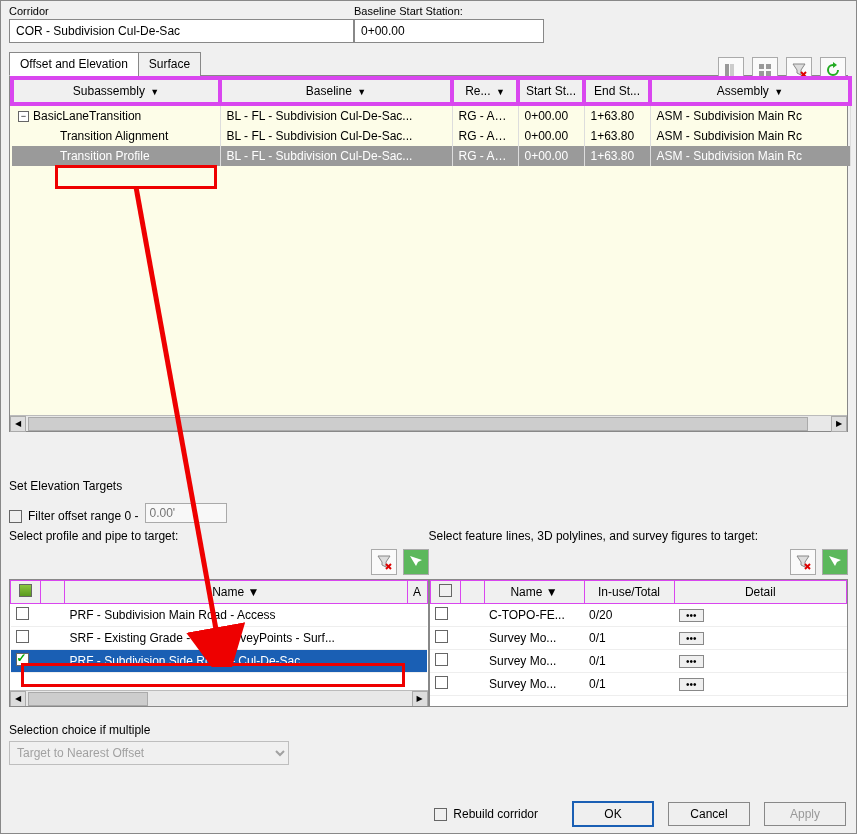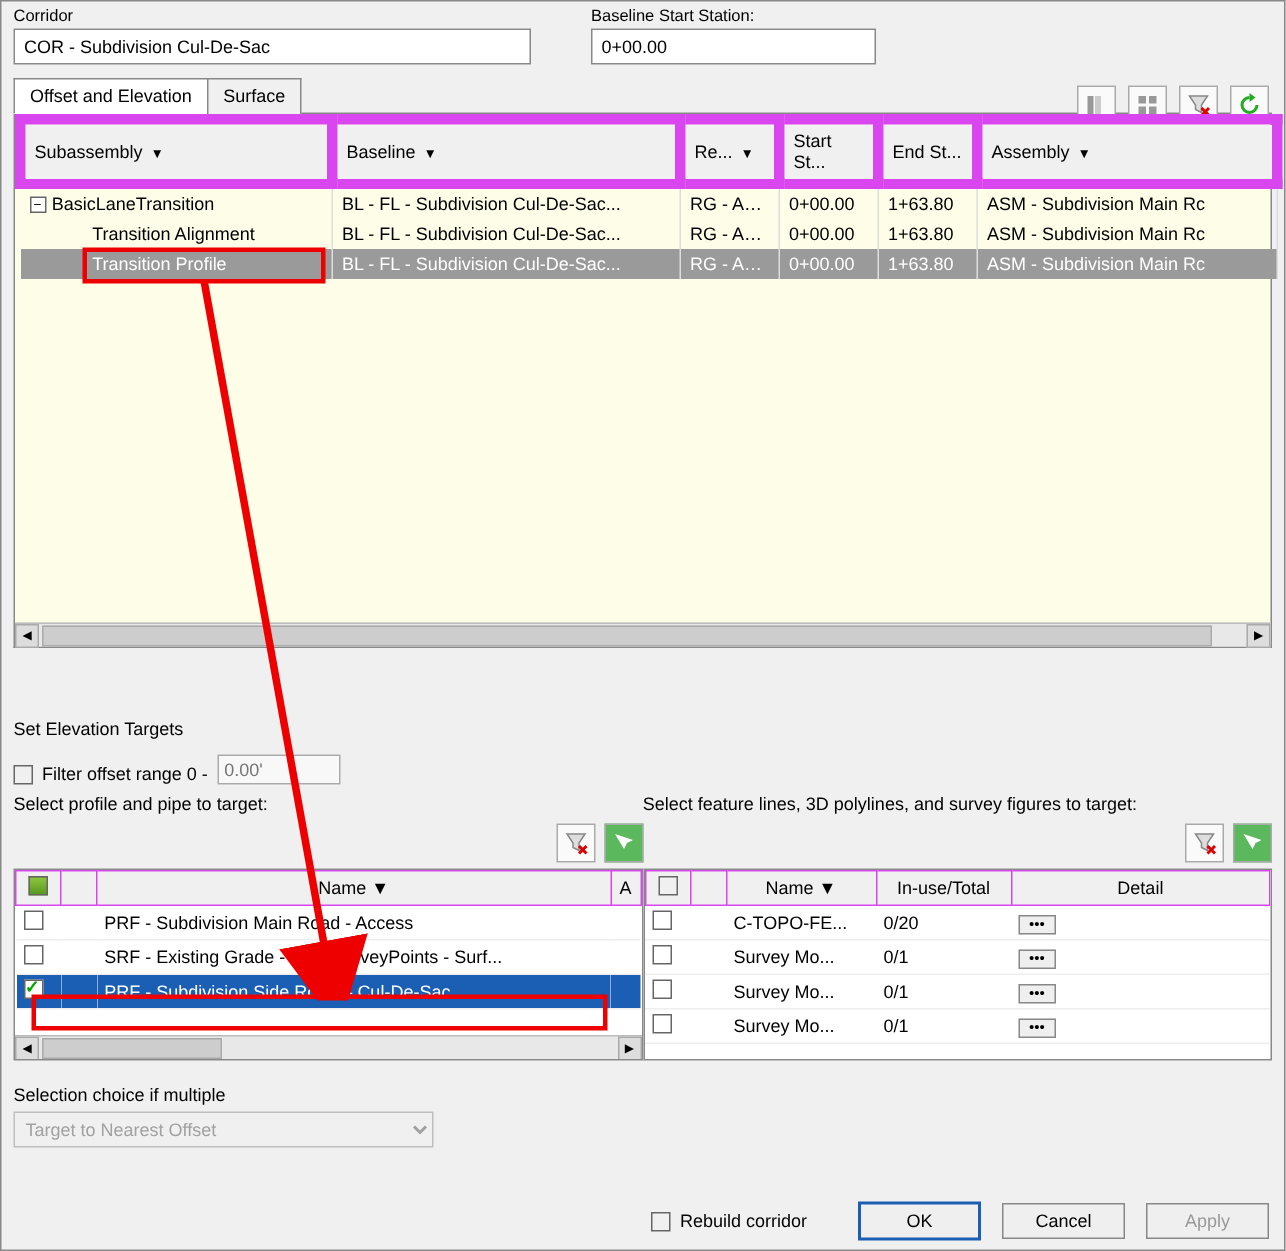--- a/index.html
+++ b/index.html
@@ -1,36 +1,36 @@
 <!DOCTYPE html>
 <html><head>
 <meta charset="utf-8">
 <style>
 * { box-sizing: border-box; margin: 0; padding: 0; font-family: "Segoe UI", Tahoma, sans-serif; font-size: 12px; }
 body { background: #f0f0f0; width: 857px; height: 834px; position: relative; border: 1px solid #888; }
-.top-fields { display: flex; gap: 40px; padding: 4px 8px 8px 8px; }
+.top-fields { display: flex; padding: 4px 8px 8px 8px; }
 .field { display: flex; flex-direction: column; }
 .field label { font-size: 11px; margin-bottom: 2px; }
 .field input { border: 1px solid #888; padding: 4px 6px; background: #fff; }
 .field input:read-only { background: #fff; }
 .top-fields .f1 input { width: 345px; }
 .top-fields .f2 input, .top-fields .f3 input { width: 190px; }
 
 .toolbar-right { position: absolute; right: 10px; top: 56px; display: flex; gap: 8px; align-items: center; }
 .tool-btn { width: 26px; height: 26px; border: 1px solid #aaa; background: #fafafa; display: flex; align-items: center; justify-content: center; cursor: pointer; position: relative; }
 .tool-btn svg { width: 16px; height: 16px; }
 .tool-btn .dd { position: absolute; right: 2px; bottom: 1px; font-size: 6px; }
 
 .tabs { display: flex; margin: 0 8px; border-bottom: 1px solid #888; }
 .tab { padding: 4px 10px; border: 1px solid #888; border-bottom: none; background: #f0f0f0; margin-right: -1px; cursor: pointer; position: relative; top: 1px; }
 .tab.active { background: #fff; border-bottom: 1px solid #fff; }
 
 .grid-wrap { margin: 0 8px; border: 1px solid #888; border-top: none; background: #fdfde8; height: 356px; position: relative; }
 .grid { width: 100%; border-collapse: collapse; table-layout: fixed; }
-.grid th { background: #f0f0f0; border: 7px solid #d946ef; text-align: left; padding: 4px 6px; font-weight: normal; position: relative; }
+.grid th { background: #f0f0f0; border: 4px solid #d946ef; text-align: center; padding: 4px 6px; font-weight: normal; position: relative; }
 .grid th .sort { font-size: 9px; margin-left: 2px; }
 .grid td { border-right: 1px solid #ddd; padding: 3px 6px; white-space: nowrap; overflow: hidden; text-overflow: ellipsis; }
 .grid tr.sel td { background: #9a9a9a; color: #fff; }
 .tree-cell { display: flex; align-items: center; }
 .tree-indent { display: inline-block; }
 .expander { width: 11px; height: 11px; border: 1px solid #666; display: inline-flex; align-items: center; justify-content: center; font-size: 9px; margin-right: 4px; background: #fff; cursor: pointer; }
 .col-sub { width: 208px; }
 .col-base { width: 232px; }
 .col-reg { width: 66px; }
 .col-ss { width: 66px; }

